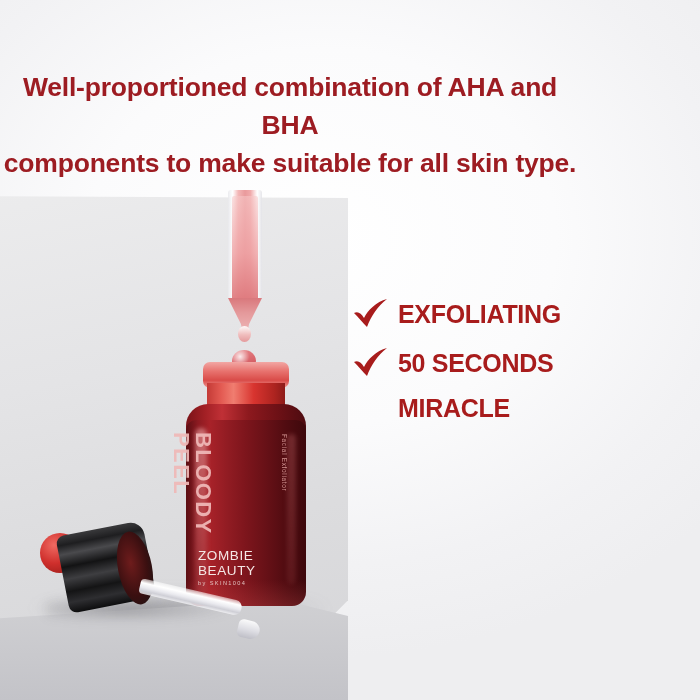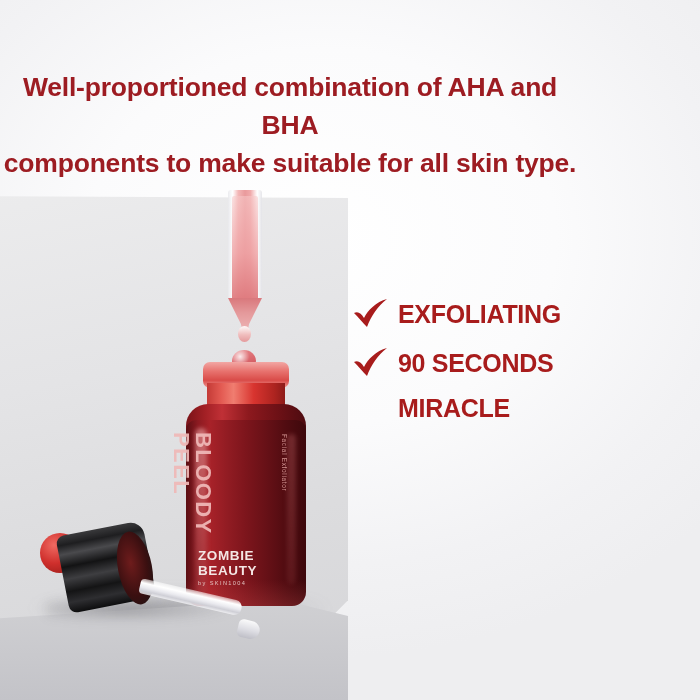--- a/index.html
+++ b/index.html
@@ -260,21 +260,21 @@
   .brand-block {
     position: absolute;
     left: 198px;
     top: 548px;
     width: 96px;
     text-align: left;
   }
   .brand-name {
     color: #f4e6e4;
     font-size: 13.5px;
-    font-weight: bold;
+    font-weight: normal;
     line-height: 15px;
     letter-spacing: 0.6px;
     white-space: pre-line;
     display: block;
   }
   .brand-by {
     display: block;
     color: #e9cfcc;
     font-size: 5.6px;
     letter-spacing: 1.4px;
@@ -408,19 +408,19 @@
       <span class="benefit-label">EXFOLIATING</span>
     </div>
 
 
     <div class="benefit-row">
       <span class="check-icon">
         <svg viewBox="0 0 38 34" width="38" height="34">
           <path d="M2 17 C6 15 9 17 12 22 C16 14 24 6 35 3 C26 10 19 20 15 31 C11 27 6 21 2 17 Z" fill="#a81c1c"></path>
         </svg>
       </span>
-      <span class="benefit-label">90 SECONDS
+      <span class="benefit-label">50 SECONDS
 MIRACLE</span>
     </div>
 
   </div>
 
 </div>
 
 </body></html>

